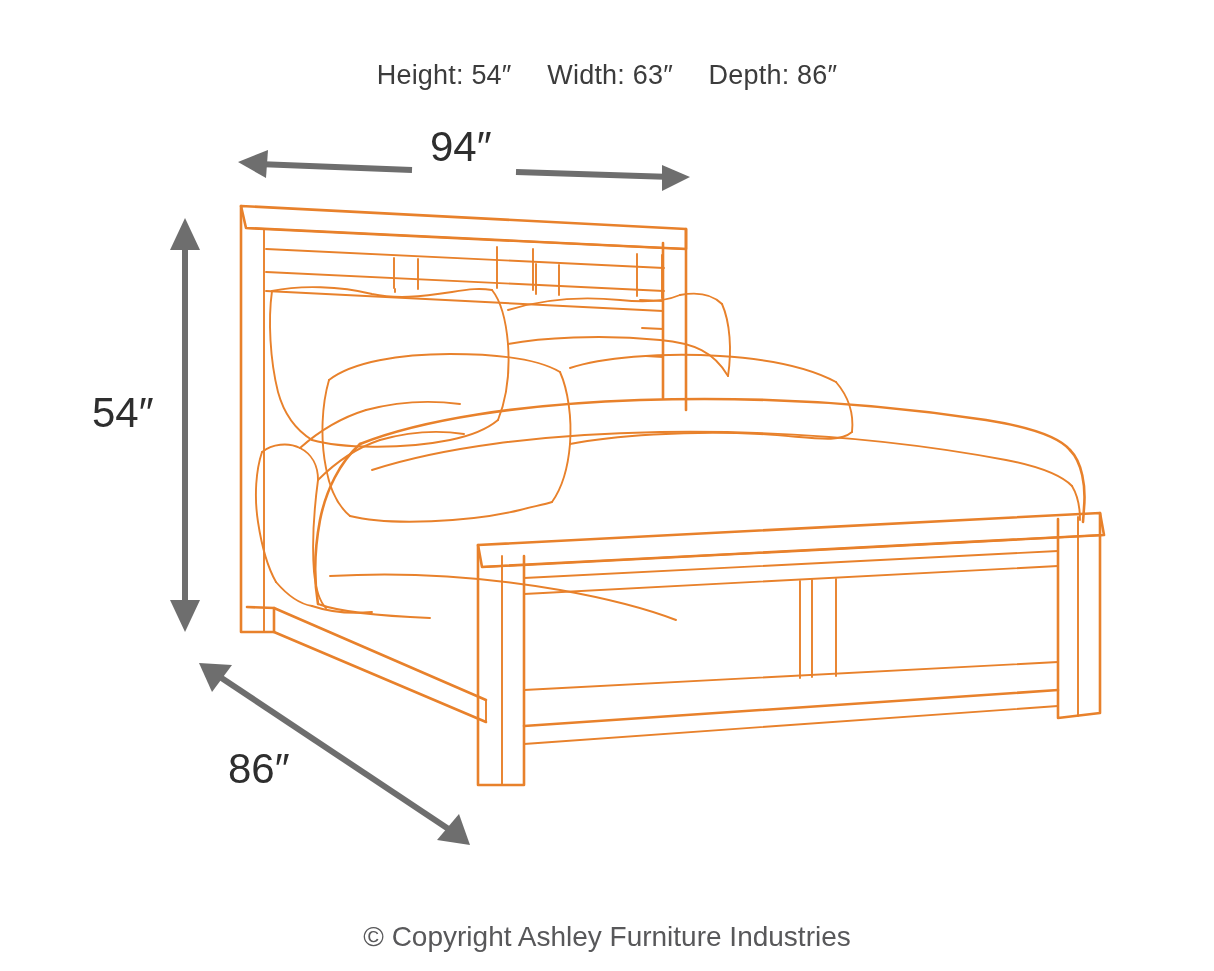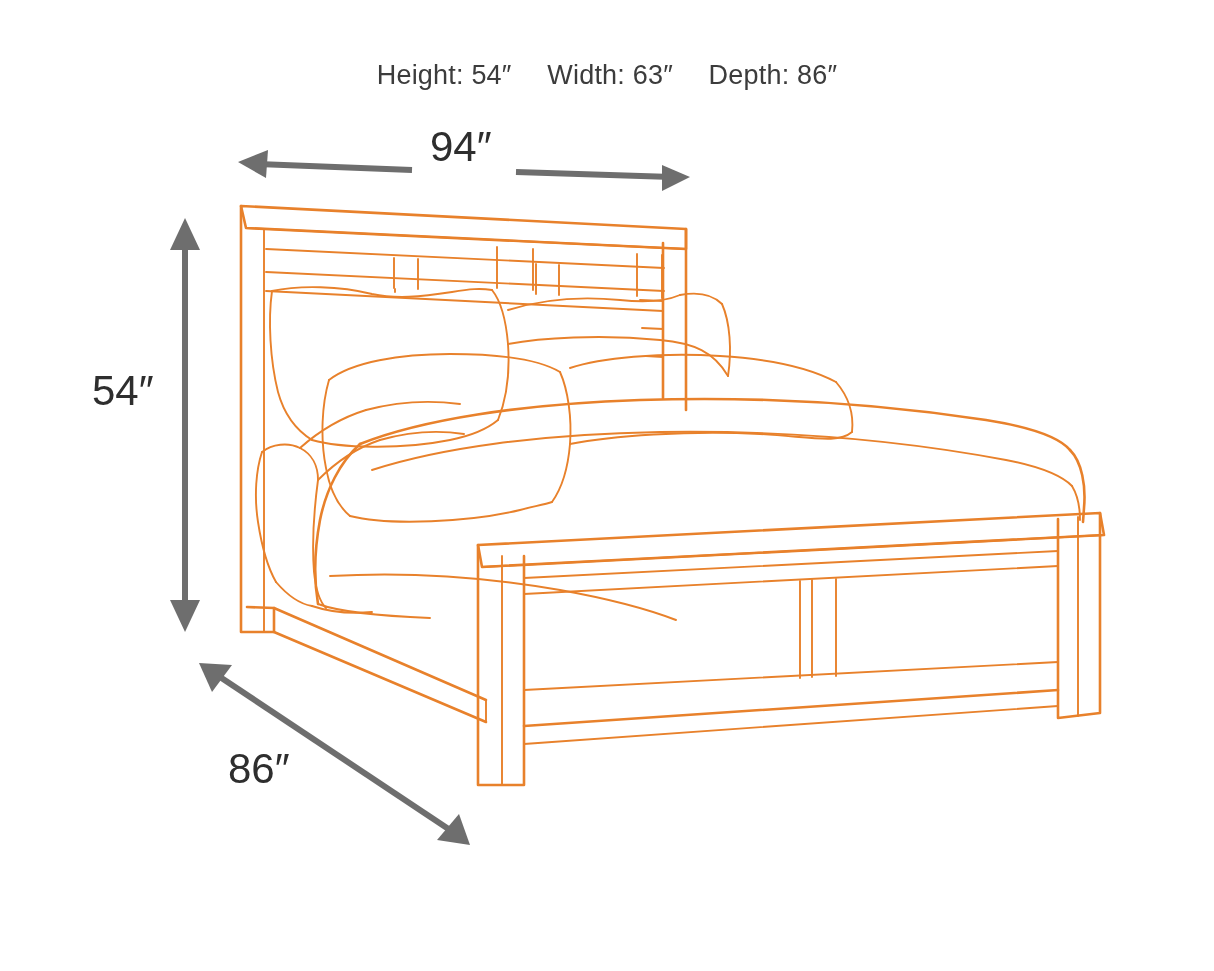--- a/index.html
+++ b/index.html
@@ -50,21 +50,21 @@
     white-space: nowrap;
   }
   .dim-label {
     position: absolute;
     font-size: 42px;
     color: #2e2e2e;
     white-space: nowrap;
     line-height: 1;
   }
   #label-width  { left: 430px; top: 126px; }
-  #label-height { left: 92px;  top: 370px; }
+  #label-height { left: 92px;  top: 392px; }
   #label-depth  { left: 228px; top: 748px; }
   svg.art-layer {
     position: absolute;
     left: 0;
     top: 0;
     width: 1214px;
     height: 971px;
     overflow: visible;
   }
   .bed-line {
@@ -266,14 +266,15 @@
       <polygon class="arrow-head" points="199,663 232,665 212,692"></polygon>
       <polygon class="arrow-head" points="470,845 437,840 459,814"></polygon>
     </g>
 
   </svg>
 
   <div class="dim-label" id="label-width">94″</div>
   <div class="dim-label" id="label-height">54″</div>
   <div class="dim-label" id="label-depth">86″</div>
 
+  <div class="copyright-line">© Copyright Ashley Furniture Industries</div>
 
 </div>
 
 </body></html>

